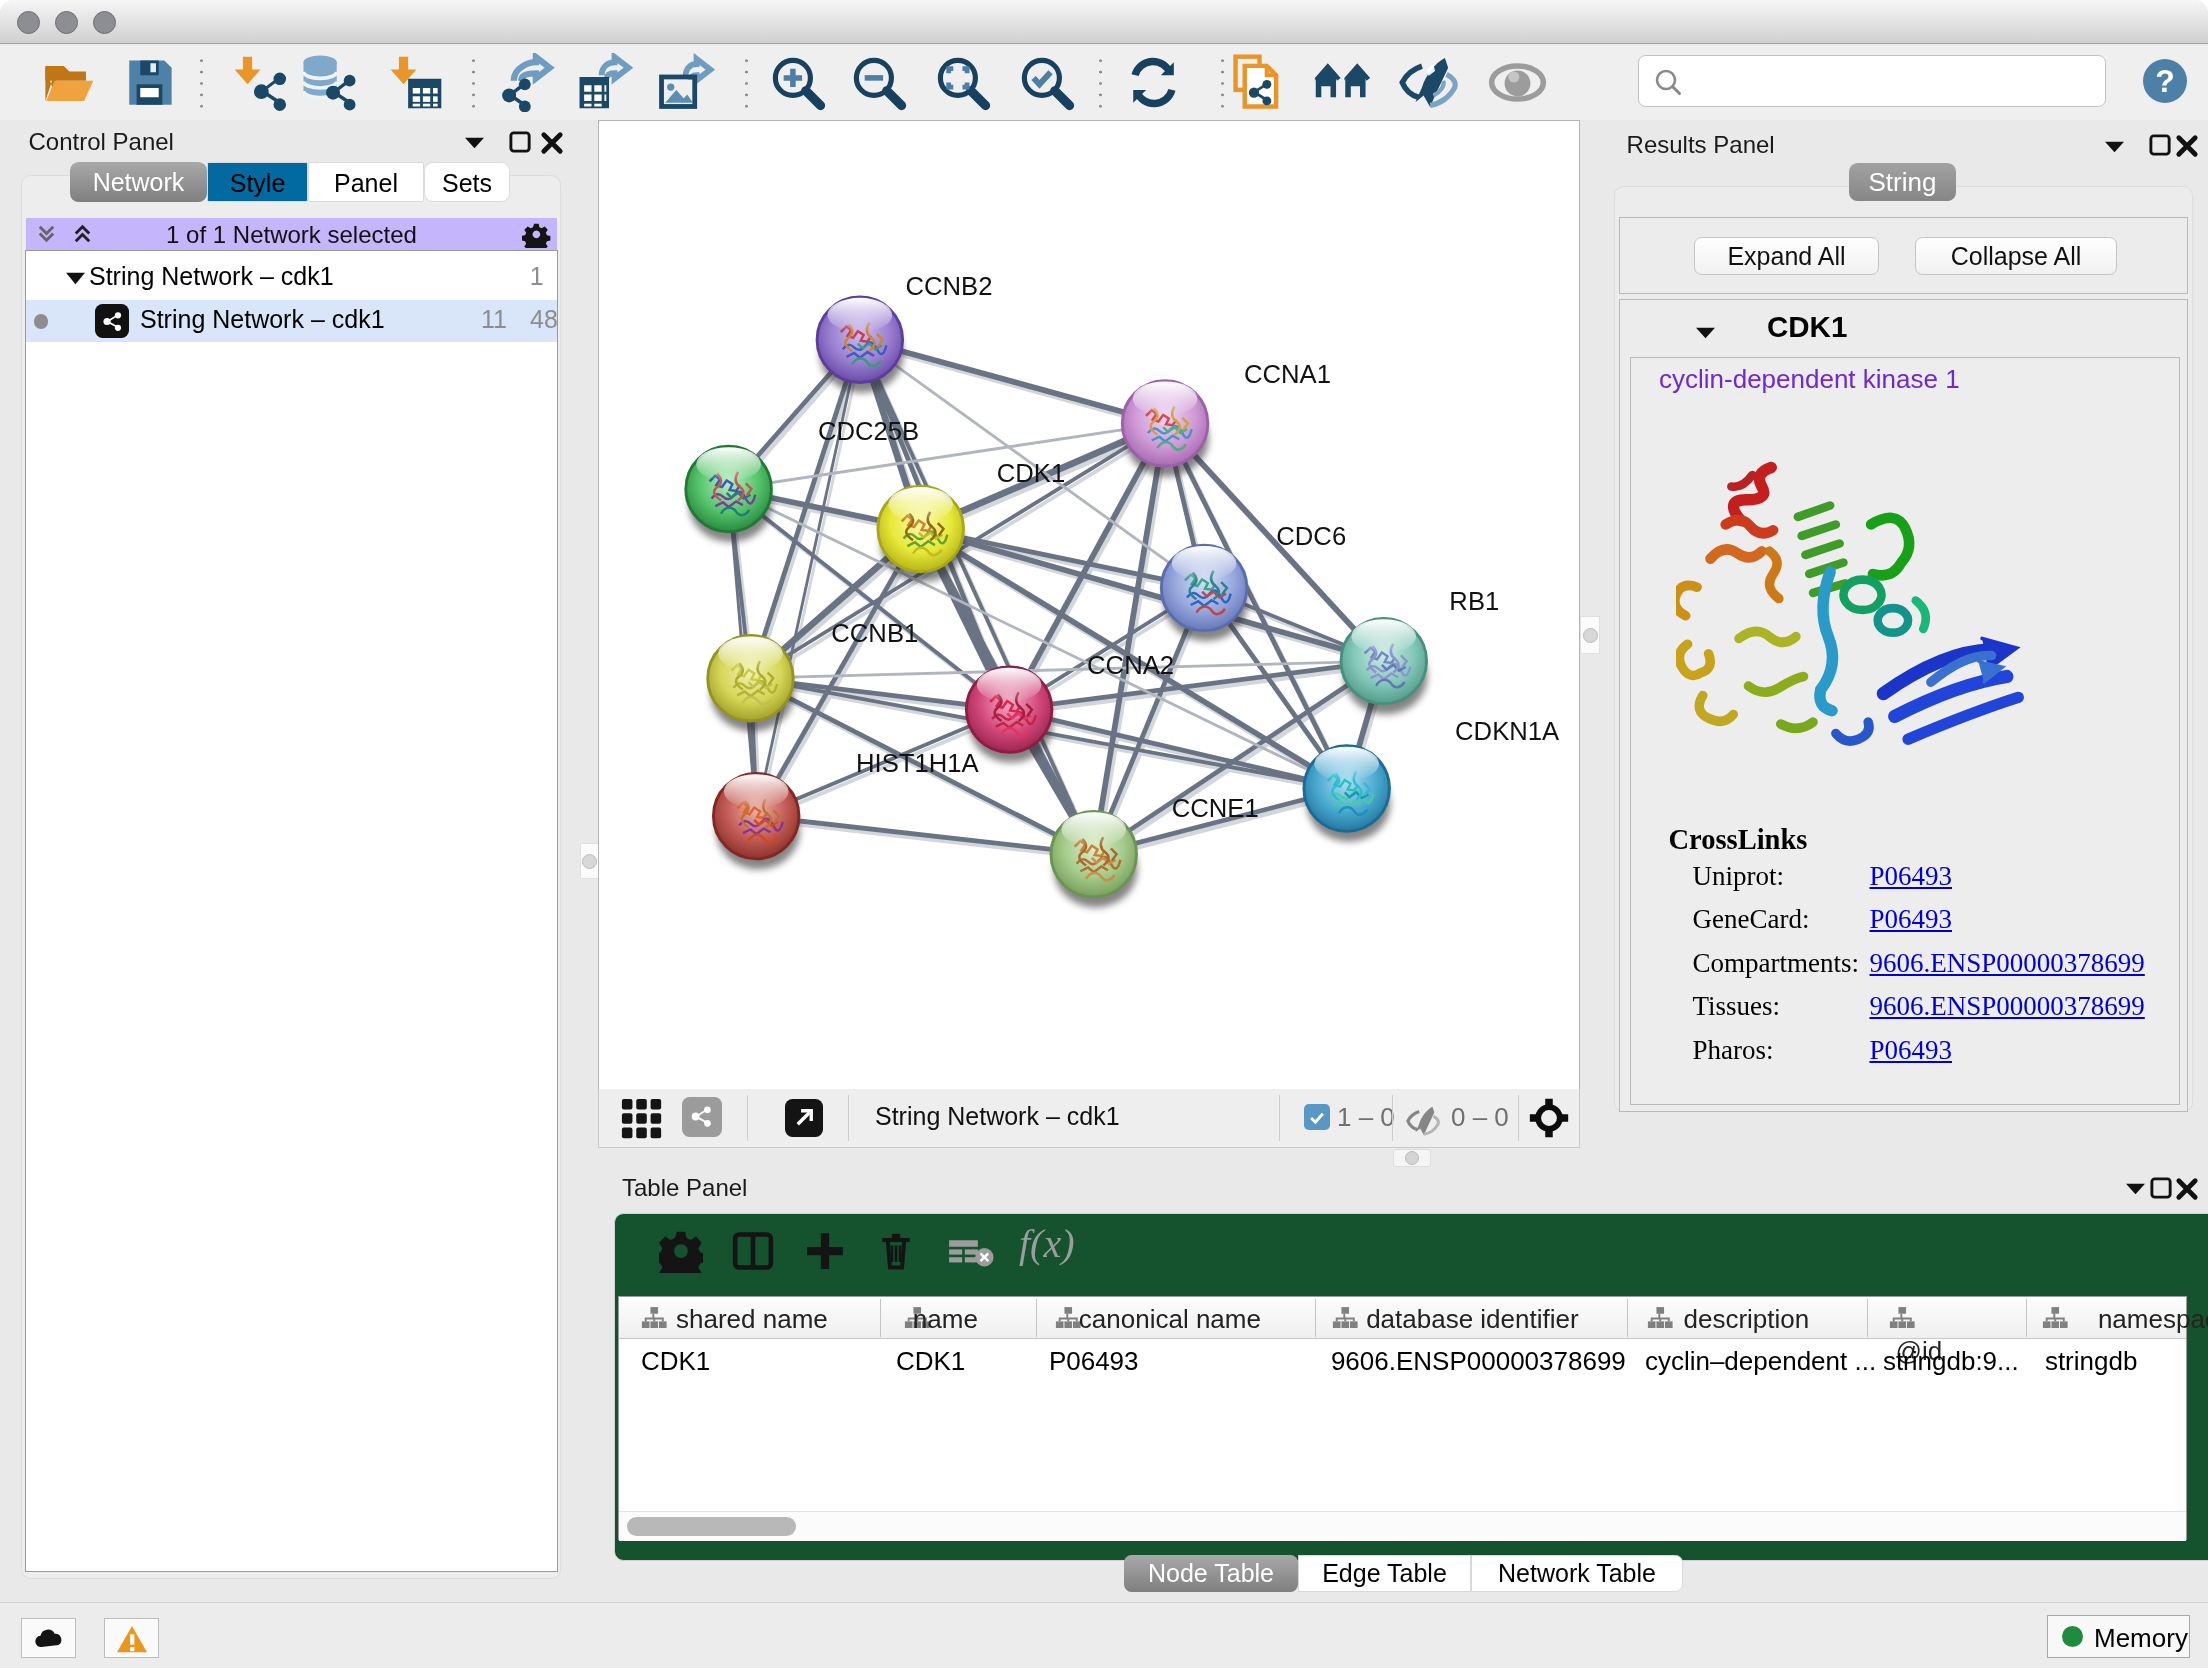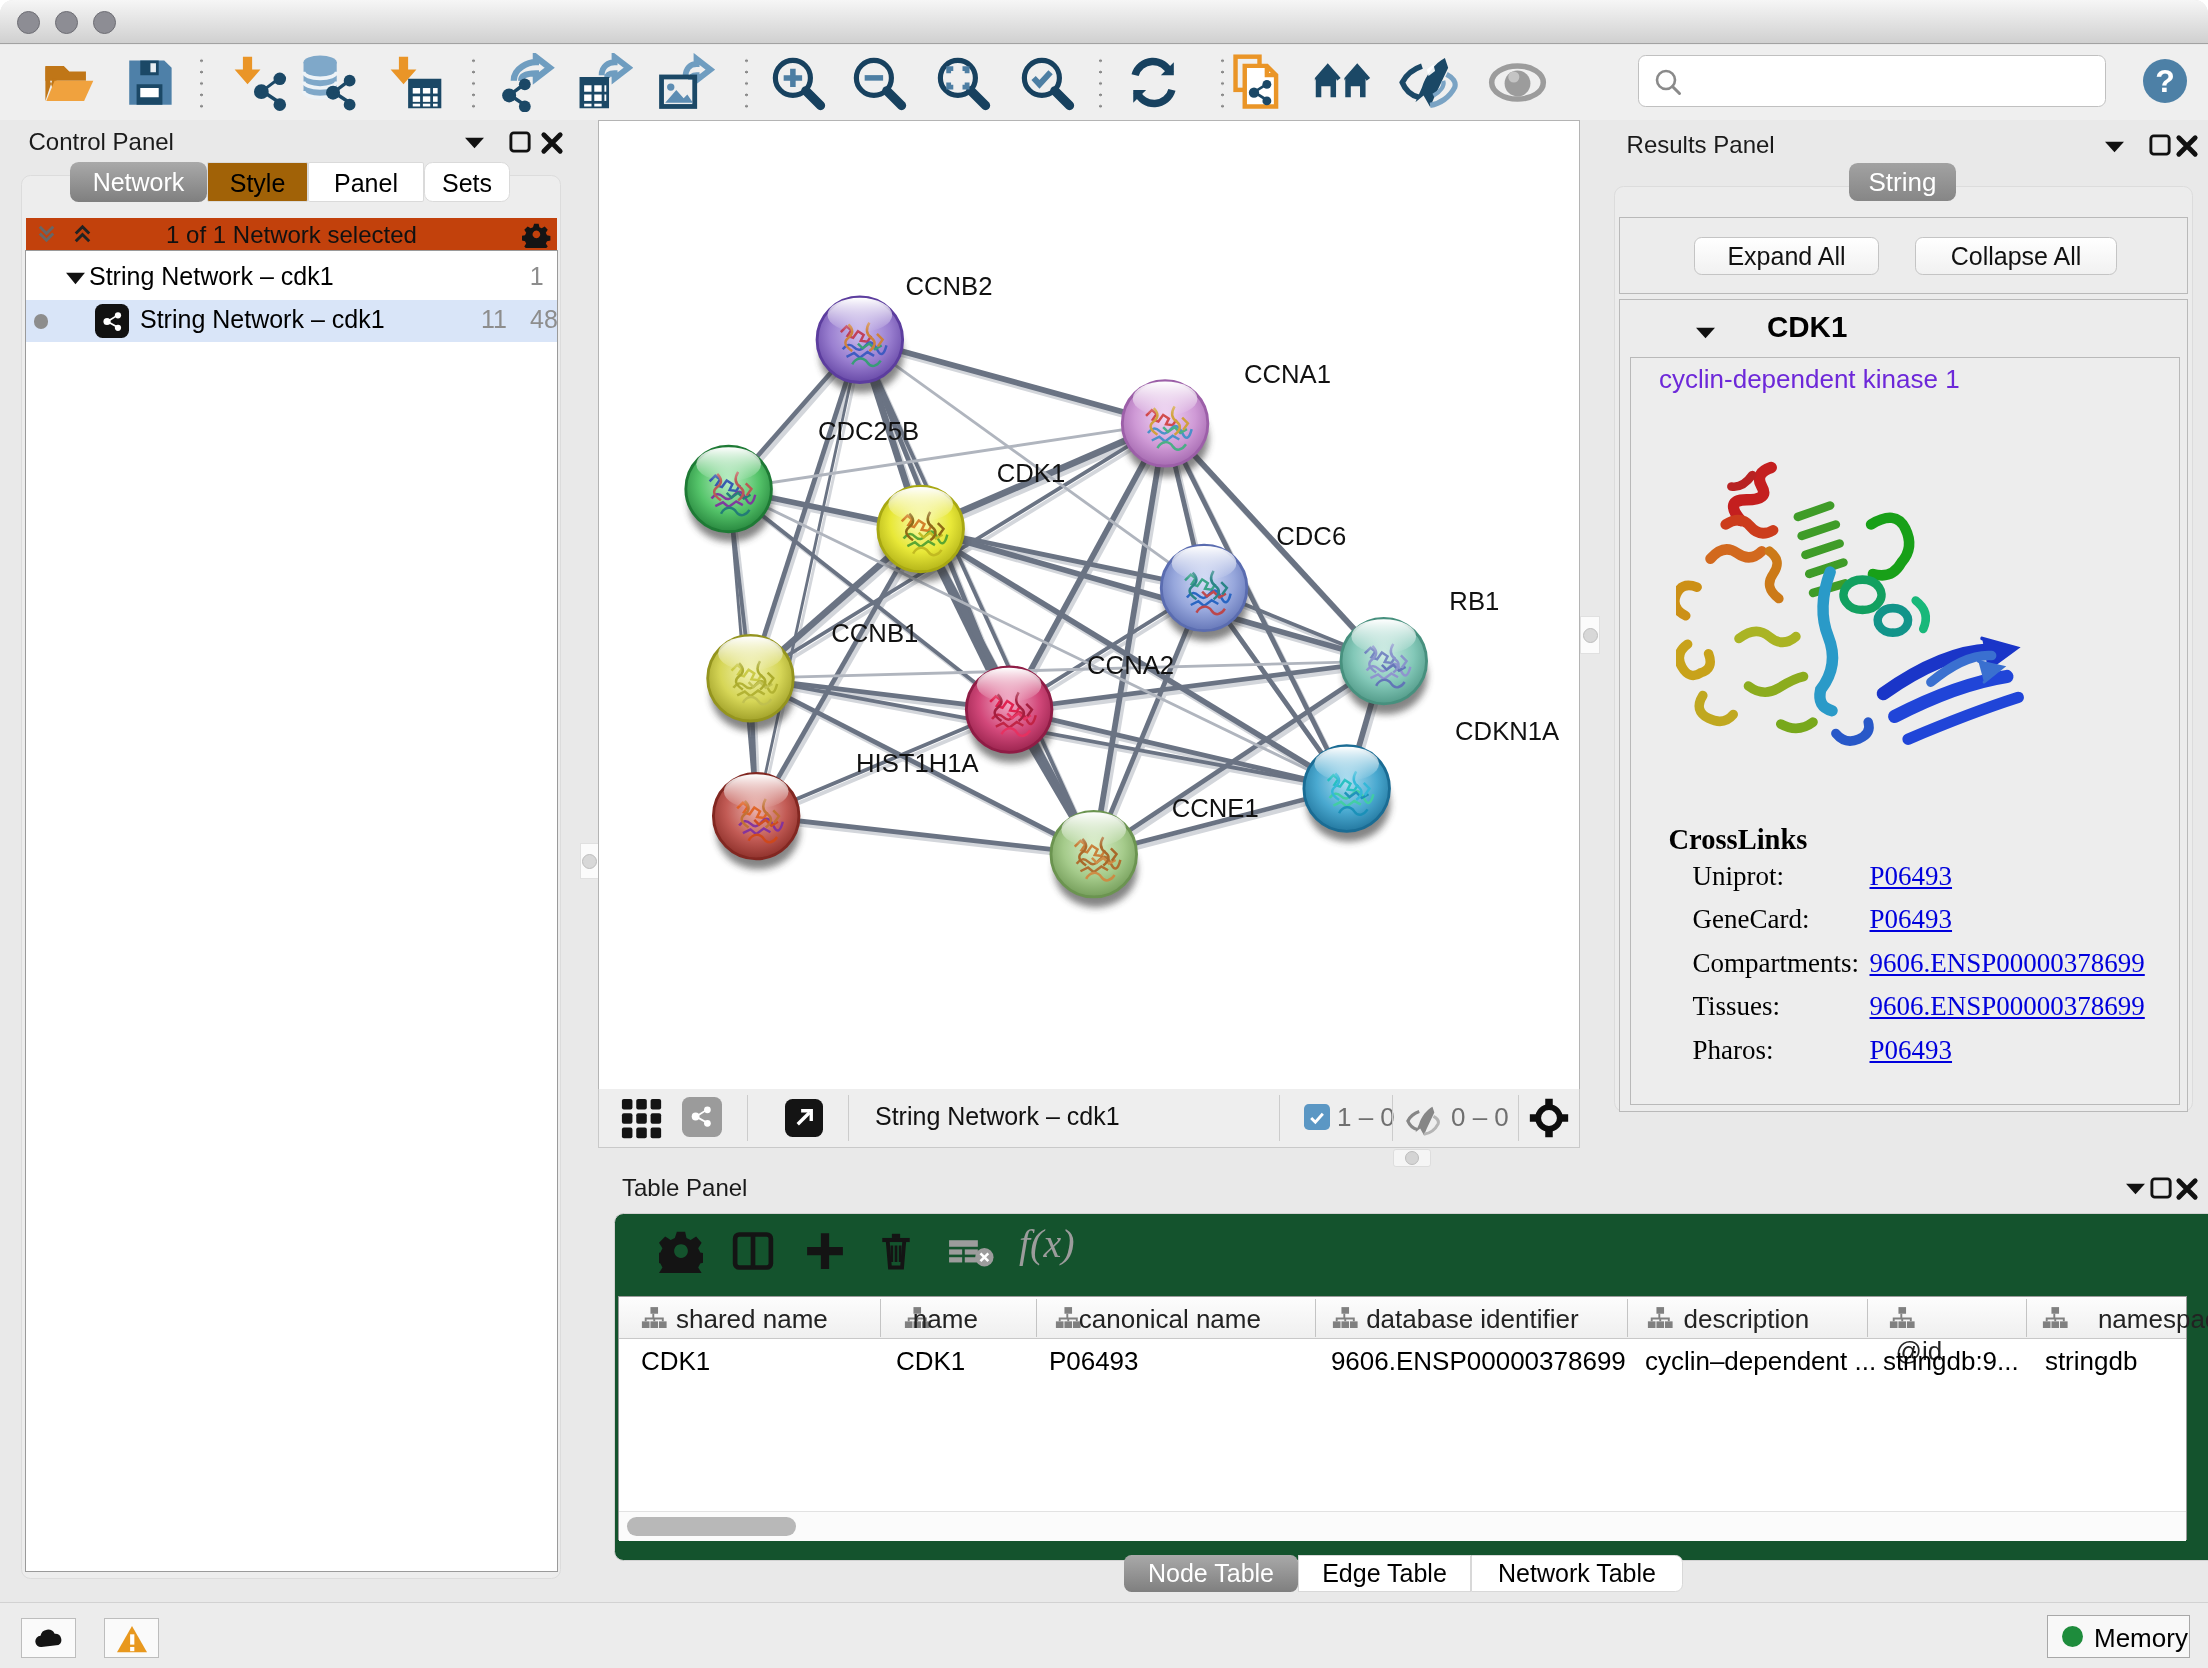--- a/index.html
+++ b/index.html
@@ -211,25 +211,25 @@
       </svg>
     <svg class="pctl" style="left:508px;top:9.5px" width="25" height="25" viewBox="0 0 26 26">
         <rect x="3" y="3" width="19" height="19" rx="3" fill="none" stroke="#111" stroke-width="3"></rect>
       </svg>
     <svg class="pctl" style="left:539px;top:9.5px" width="26" height="26" viewBox="0 0 27 27">
         <path d="M5,5 L22,22 M22,5 L5,22" stroke="#111" stroke-width="5" stroke-linecap="round"></path>
       </svg>
     <div style="position:absolute;left:21px;top:55px;width:540px;height:1404px;background:#ededed;border:1px solid #dcdcdc;border-radius:9.5px;"></div>
     <div style="position:absolute;left:70px;top:42px;width:439px;height:40px;">
       <div style="position:absolute;left:0;top:0;width:137px;height:40px;background:linear-gradient(#a9a9a9,#7f7f7f);border-radius:8.6px;color:#fff;font-size:25px;text-align:center;line-height:40px;">Network</div>
-      <div style="position:absolute;left:137px;top:0;width:101px;height:40px;background:#a16207;border:1px solid #dadada;border-radius:1.9px;color:#000;font-size:25px;text-align:center;line-height:40px;">Style</div>
+      <div style="position:absolute;left:137px;top:0;width:101px;height:40px;background:#0369a1;border:1px solid #dadada;border-radius:1.9px;color:#000;font-size:25px;text-align:center;line-height:40px;">Style</div>
       <div style="position:absolute;left:238px;top:0;width:116px;height:40px;background:#fff;border:1px solid #dadada;border-radius:1.9px;color:#000;font-size:25px;text-align:center;line-height:40px;">Panel</div>
       <div style="position:absolute;left:354px;top:0;width:86px;height:40px;background:#fff;border:1px solid #dadada;border-radius:8.6px 8.6px 8.6px 8.6px;color:#000;font-size:25px;text-align:center;line-height:40px;">Sets</div>
     </div>
-    <div style="position:absolute;left:26px;top:98px;width:531px;height:32px;background:#c2410c;">
+    <div style="position:absolute;left:26px;top:98px;width:531px;height:32px;background:#c4b5fd;">
       <svg style="position:absolute;left:7.6px;top:3.8px" width="25" height="25" viewBox="0 0 26 26">
           <g stroke="#666" stroke-width="3" fill="none">
             <path d="M6,5 l7,7 7,-7"></path>
             <path d="M6,12 l7,7 7,-7"></path>
           </g>
         </svg>
       <svg style="position:absolute;left:44px;top:3.8px" width="25" height="25" viewBox="0 0 26 26">
           <g stroke="#222" stroke-width="3" fill="none">
             <path d="M6,12 l7,-7 7,7"></path>
             <path d="M6,20 l7,-7 7,7"></path>

